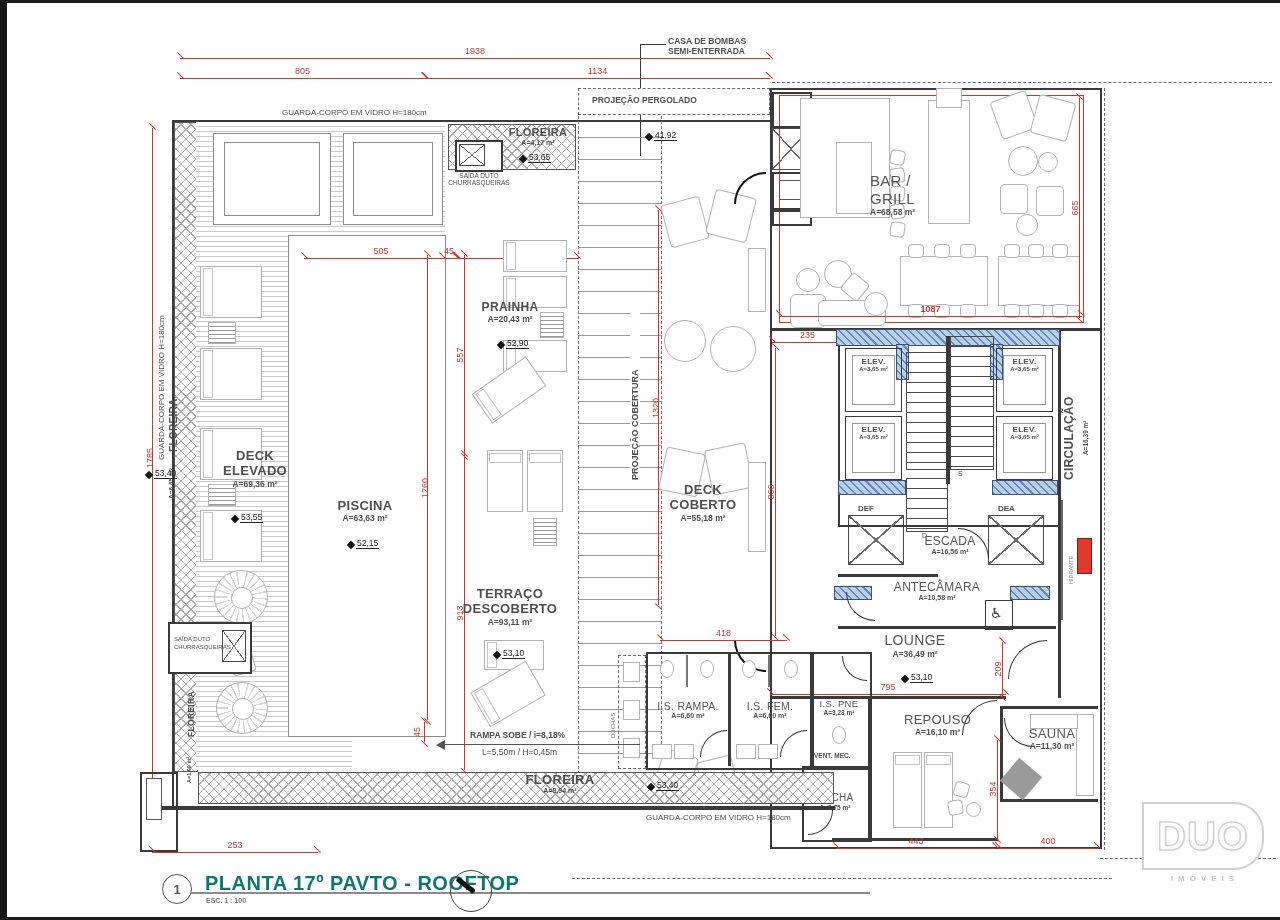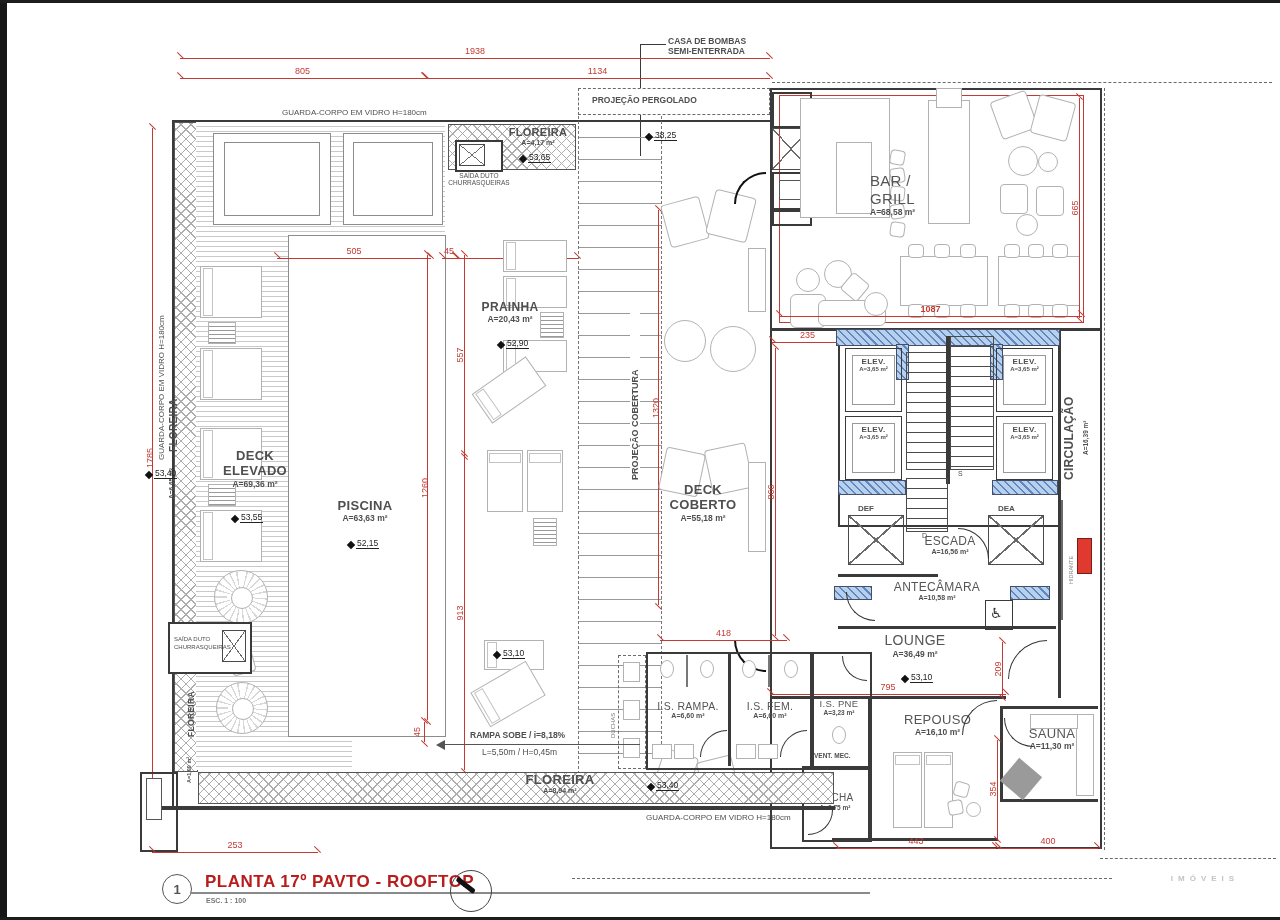--- a/index.html
+++ b/index.html
@@ -163,21 +163,21 @@
   <div class="thin" style="left:288px;top:235px;width:156px;height:500px;border-color:#8c8c8c;"></div>
   <div class="rm" style="left:300px;top:498px;width:130px;">
     <span class="nm">PISCINA</span>
     <span class="ar">A=63,63 m²</span>
   </div>
   <div class="lvl" style="left:348px;top:538px;text-align:center;">
       <i></i>
       <b>52,15</b>
     </div>
 
-  <div class="dimh" style="left:277px;top:258px;width:154px;text-decoration:underline;">
+  <div class="dimh" style="left:304px;top:258px;width:154px;text-decoration:underline;">
       <span>505</span>
     </div>
   <div class="dimh" style="left:442px;top:258px;width:14px;">
       <span>45</span>
     </div>
   <div class="dimh" style="left:456px;top:258px;width:122px;">
       <span>405</span>
     </div>
   <div class="dimv" style="left:427px;top:255px;height:465px;">
       <span>1260</span>
@@ -220,20 +220,25 @@
   <div class="lng lngv" style="left:527px;top:450px;width:34px;height:60px;">
       <i></i>
     </div>
   <div class="furn stripes" style="left:533px;top:518px;width:22px;height:26px;"></div>
   <div class="lng" style="left:484px;top:640px;width:58px;height:28px;">
       <i></i>
     </div>
   <div class="lng" style="left:476px;top:674px;width:62px;height:38px;transform:rotate(-30deg);">
       <i></i>
     </div>
+  <div class="rm" style="left:430px;top:586px;width:160px;">
+    <span class="nm">TERRAÇO</span>
+    <span class="nm">DESCOBERTO</span>
+    <span class="ar">A=93,11 m²</span>
+  </div>
   <div class="lvl" style="left:494px;top:648px;">
       <i></i>
       <b>53,10</b>
     </div>
 
   <div class="hatch" style="left:448px;top:124px;width:126px;height:44px;"></div>
   <div class="rm sm" style="left:498px;top:126px;width:80px;">
     <span class="nm" style="font-size:11px;">FLOREIRA</span>
     <span class="ar" style="font-size:7px;">A=4,17 m²</span>
   </div>
@@ -251,21 +256,21 @@
   <div class="slats" style="left:578px;top:116px;width:82px;height:658px;"></div>
   <div class="note vt" style="left:630px;top:310px;height:170px;font-size:9px;font-weight:700;background:#fff;">PROJEÇÃO COBERTURA</div>
   <div class="dimv" style="left:658px;top:210px;height:395px;">
       <span>1320</span>
     </div>
 
   <div class="dashbox" style="left:578px;top:88px;width:190px;height:25px;background:#fff;"></div>
   <div class="note" style="left:592px;top:95px;font-size:8.5px;font-weight:700;">PROJEÇÃO PERGOLADO</div>
   <div class="lvl" style="left:646px;top:130px;">
       <i></i>
-      <b>38,25</b>
+      <b>41,92</b>
     </div>
   <div class="dashbox" style="left:578px;top:776px;width:190px;height:23px;background:#fff;"></div>
   <div class="note" style="left:592px;top:782px;font-size:8.5px;font-weight:700;">PROJEÇÃO PERGOLADO</div>
 
   <div class="ch" style="left:665px;top:200px;width:38px;height:42px;transform:rotate(-15deg);"></div>
   <div class="ch" style="left:710px;top:193px;width:40px;height:44px;transform:rotate(14deg);"></div>
   <div class="furn rnd" style="left:664px;top:320px;width:40px;height:40px;"></div>
   <div class="furn rnd" style="left:710px;top:326px;width:44px;height:44px;"></div>
   <div class="ch" style="left:662px;top:450px;width:38px;height:42px;transform:rotate(12deg);"></div>
   <div class="ch" style="left:708px;top:446px;width:40px;height:44px;transform:rotate(-12deg);"></div>
@@ -552,23 +557,26 @@
   <div class="note" style="left:646px;top:813px;">GUARDA-CORPO EM VIDRO H=180cm</div>
   <div class="wall" style="left:140px;top:772px;width:34px;height:76px;border-width:2px;"></div>
   <div class="furn" style="left:146px;top:778px;width:14px;height:40px;border-color:#555;"></div>
   <div class="dimh" style="left:152px;top:852px;width:166px;">
       <span>253</span>
     </div>
 
   <div class="circlelbl" style="left:162px;top:874px;width:28px;height:28px;font-size:13px;">
     <span>1</span>
   </div>
-  <div class="note" style="left:205px;top:872px;font-size:17px;font-weight:700;color:#b91c1c;letter-spacing:.5px;">PLANTA 17º PAVTO - ROOFTOP</div>
+  <div class="note" style="left:205px;top:872px;font-size:20px;font-weight:700;color:#0f766e;letter-spacing:.5px;">PLANTA 17º PAVTO - ROOFTOP</div>
   <div class="titleline" style="left:190px;top:892px;width:680px;"></div>
   <div class="note" style="left:206px;top:897px;font-size:7px;font-weight:700;color:#777;">ESC. 1 : 100</div>
 
   <div class="circlelbl" style="left:450px;top:870px;width:40px;height:40px;border-color:#444;">
     <div style="position:absolute;left:6px;top:5px;width:22px;height:5px;background:#111;transform:rotate(38deg);transform-origin:left center;border-radius:2px;"></div>
   </div>
 
+  <div class="duologo" style="left:1142px;top:802px;width:118px;height:64px;">
+    <span>DUO</span>
+  </div>
   <div class="duosub" style="left:1150px;top:874px;width:110px;">IMÓVEIS</div>
 
 </div>
 
 </body></html>

